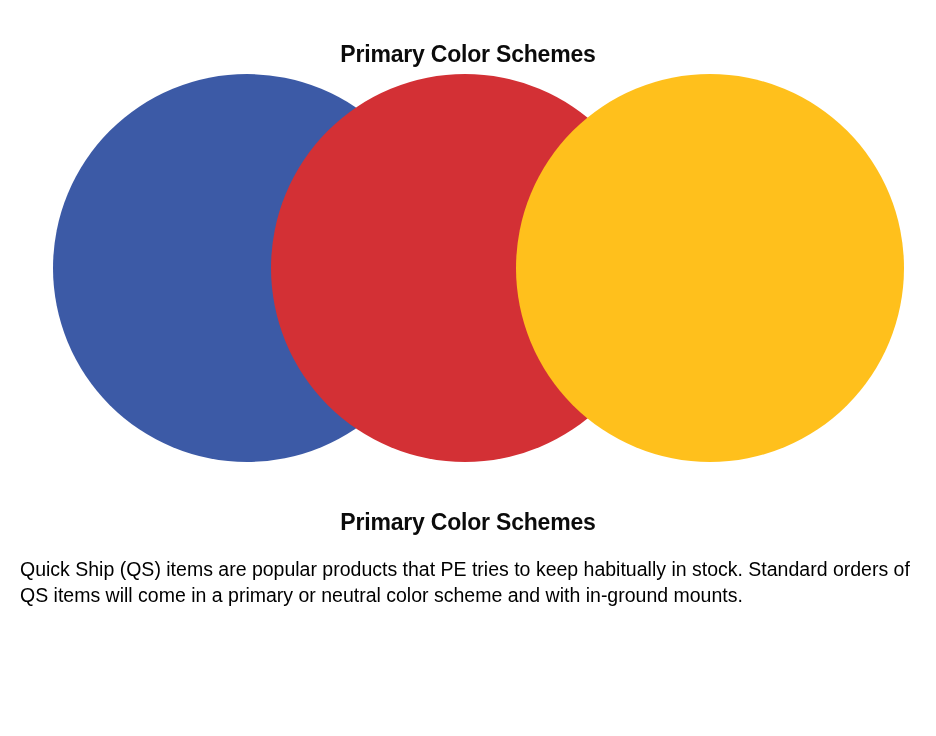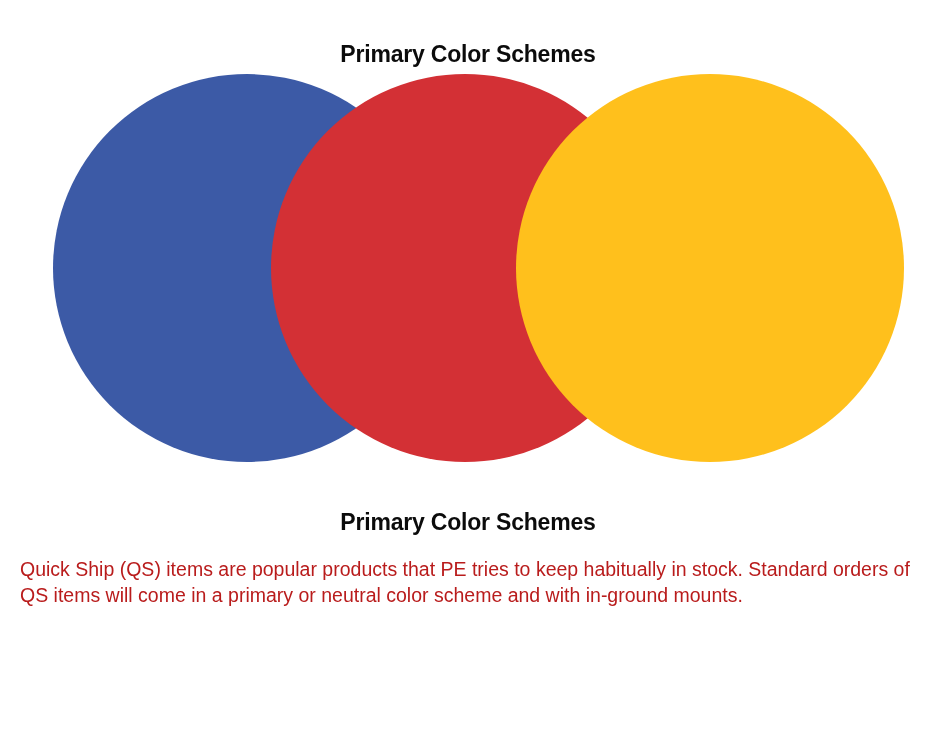--- a/index.html
+++ b/index.html
@@ -83,21 +83,21 @@
   
   .body-copy {
     position: absolute;
     left: 20px;
     top: 556px;
     width: 890px;
   }
   .paragraph {
     font-size: 19.5px;
     line-height: 26px;
-    color: #b91c1c;
+    color: #000000;
     margin: 0;
   }
   .paragraph + .paragraph {
     margin-top: 26px;
   }
 </style>
 </head>
 <body>
 
 <div class="page">

